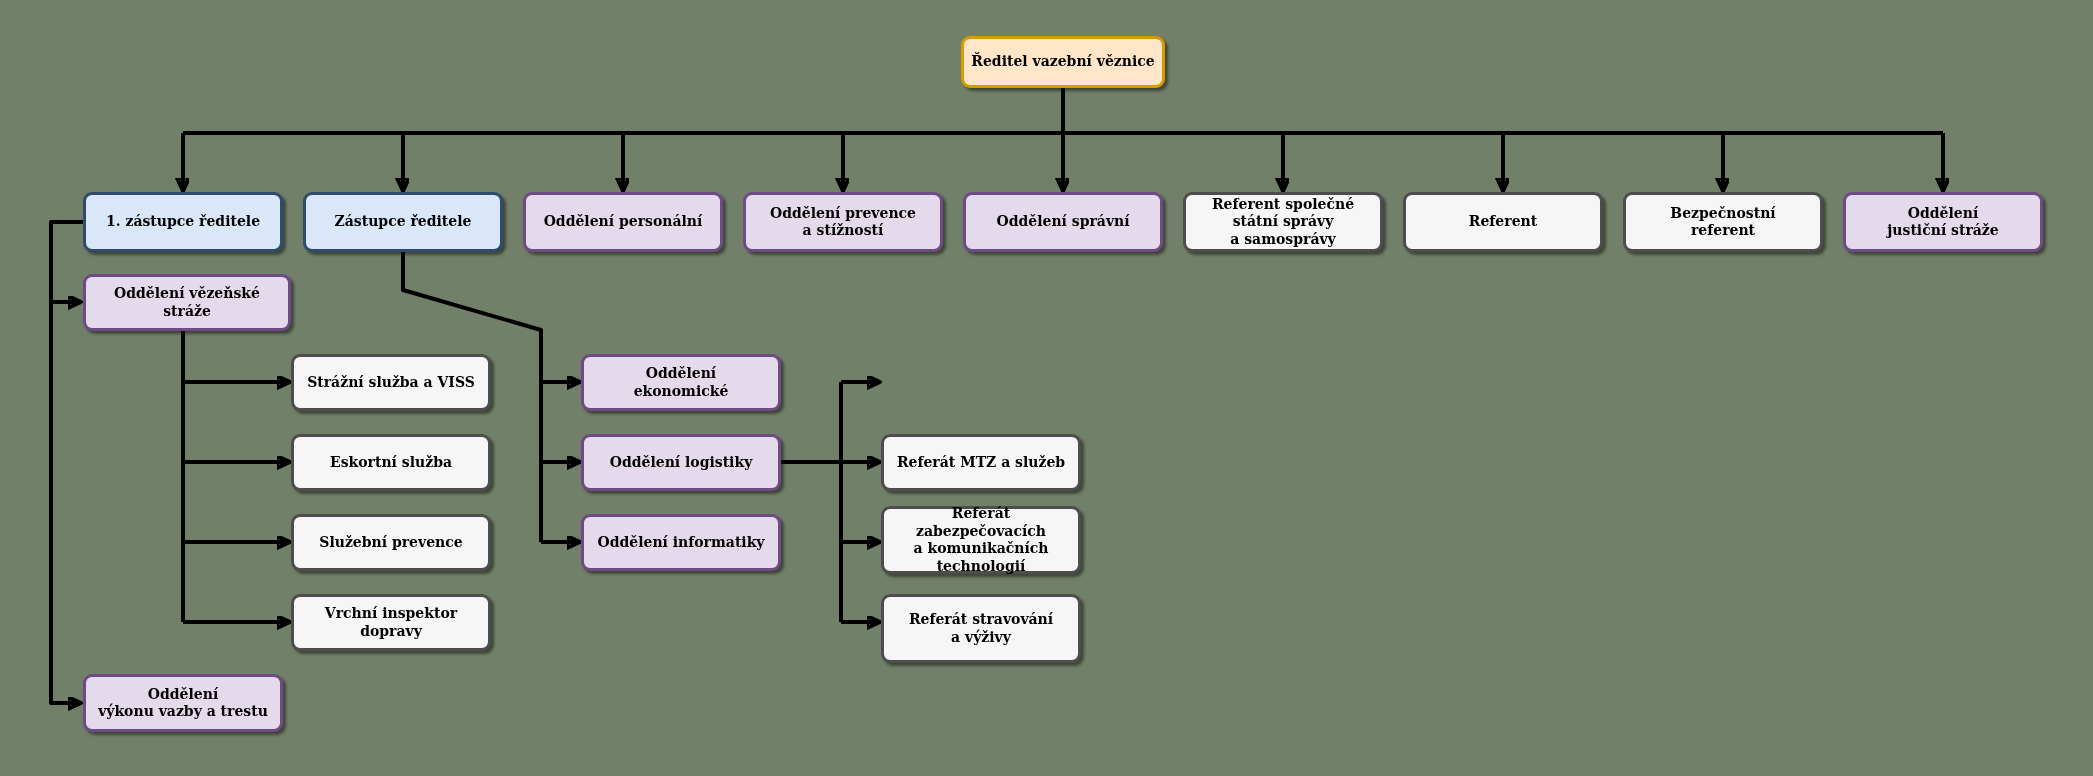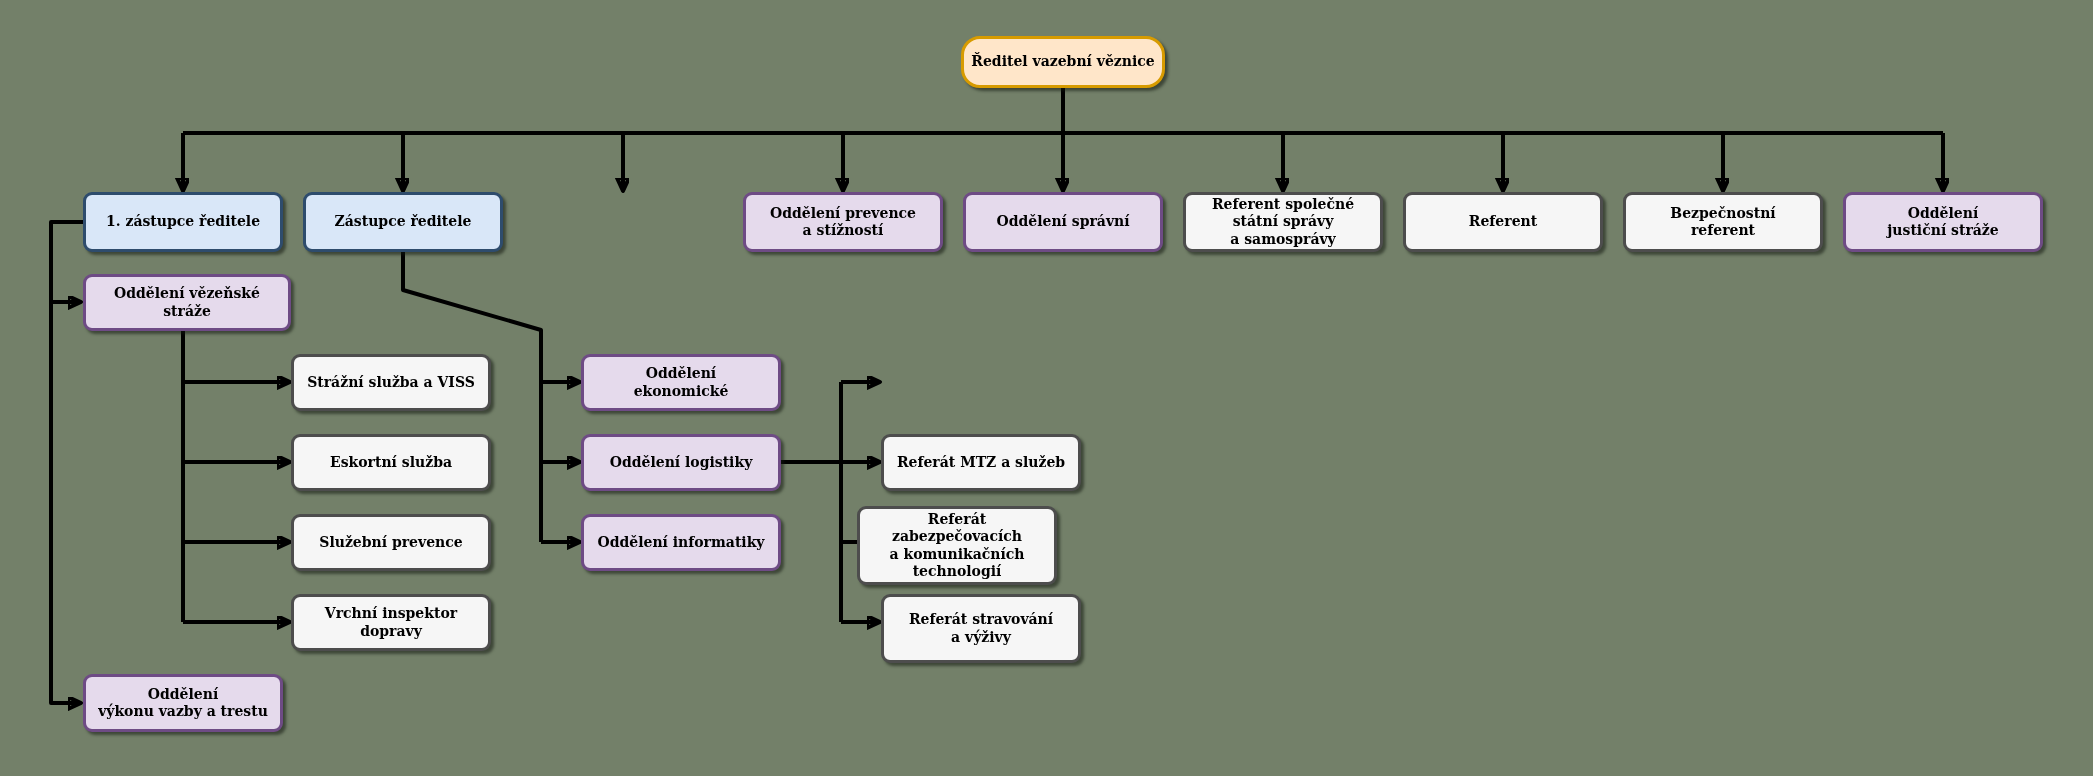--- a/index.html
+++ b/index.html
@@ -12,21 +12,21 @@
   svg.connectors{position:absolute;left:0;top:0;}
   svg.connectors path{stroke:var(--connector,#000);stroke-width:4;fill:none;stroke-linejoin:round;}
   .node{
     position:absolute;box-sizing:border-box;
     display:flex;align-items:center;justify-content:center;
     text-align:center;border-radius:9px;border:3px solid #000;
     font-weight:bold;font-size:14px;line-height:1.25;color:#000;
     white-space:pre-line;padding:0 5px;
     box-shadow:3px 3px 3px rgba(18,24,16,0.55);
   }
-  .node.director{background:var(--director-fill,#FFE6C9);border-color:var(--director-border,#D79B00);border-radius:19px;}
+  .node.director{background:var(--director-fill,#FFE6C9);border-color:var(--director-border,#D79B00);}
   .node.deputy{background:var(--deputy-fill,#D9E7F8);border-color:var(--deputy-border,#2E4C6D);}
   .node.department{background:var(--department-fill,#E5DAEC);border-color:var(--department-border,#6E4B85);}
   .node.unit{background:var(--unit-fill,#F6F6F6);border-color:var(--unit-border,#4D4D4D);}
 </style>
 </head>
 <body>
 
 <div class="canvas">
 
   <svg class="connectors" width="2093" height="776">
@@ -67,20 +67,21 @@
     <path d="M841 382 V622"></path>
     <path d="M841 382 H879" marker-end="url(#arw)"></path>
     <path d="M841 542 H879" marker-end="url(#arw)"></path>
     <path d="M841 622 H879" marker-end="url(#arw)"></path>
   </svg>
 
   <div class="node director" style="left:961px;top:36px;width:204px;height:52px">Ředitel vazební věznice</div>
 
   <div class="node deputy" style="left:83px;top:192px;width:200px;height:60px">1. zástupce ředitele</div>
   <div class="node deputy" style="left:303px;top:192px;width:200px;height:60px">Zástupce ředitele</div>
+  <div class="node department" style="left:523px;top:192px;width:200px;height:60px">Oddělení personální</div>
   <div class="node department" style="left:743px;top:192px;width:200px;height:60px">Oddělení prevence
 a stížností</div>
   <div class="node department" style="left:963px;top:192px;width:200px;height:60px">Oddělení správní</div>
   <div class="node unit" style="left:1183px;top:192px;width:200px;height:60px">Referent společné
 státní správy
 a samosprávy</div>
   <div class="node unit" style="left:1403px;top:192px;width:200px;height:60px">Referent</div>
   <div class="node unit" style="left:1623px;top:192px;width:200px;height:60px">Bezpečnostní
 referent</div>
   <div class="node department" style="left:1843px;top:192px;width:200px;height:60px">Oddělení
@@ -93,19 +94,19 @@
   <div class="node unit" style="left:291px;top:594px;width:200px;height:57px">Vrchní inspektor dopravy</div>
   <div class="node department" style="left:83px;top:674px;width:200px;height:58px">Oddělení
 výkonu vazby a trestu</div>
 
   <div class="node department" style="left:581px;top:354px;width:200px;height:57px">Oddělení
 ekonomické</div>
   <div class="node department" style="left:581px;top:434px;width:200px;height:57px">Oddělení logistiky</div>
   <div class="node department" style="left:581px;top:514px;width:200px;height:57px">Oddělení informatiky</div>
 
   <div class="node unit" style="left:881px;top:434px;width:200px;height:57px">Referát MTZ a služeb</div>
-  <div class="node unit" style="left:857px;top:506px;width:200px;height:79px">Referát zabezpečovacích
+  <div class="node unit" style="left:881px;top:506px;width:200px;height:68px">Referát zabezpečovacích
 a komunikačních
 technologií</div>
   <div class="node unit" style="left:881px;top:594px;width:200px;height:69px">Referát stravování
 a výživy</div>
 
 </div>
 
 </body></html>

